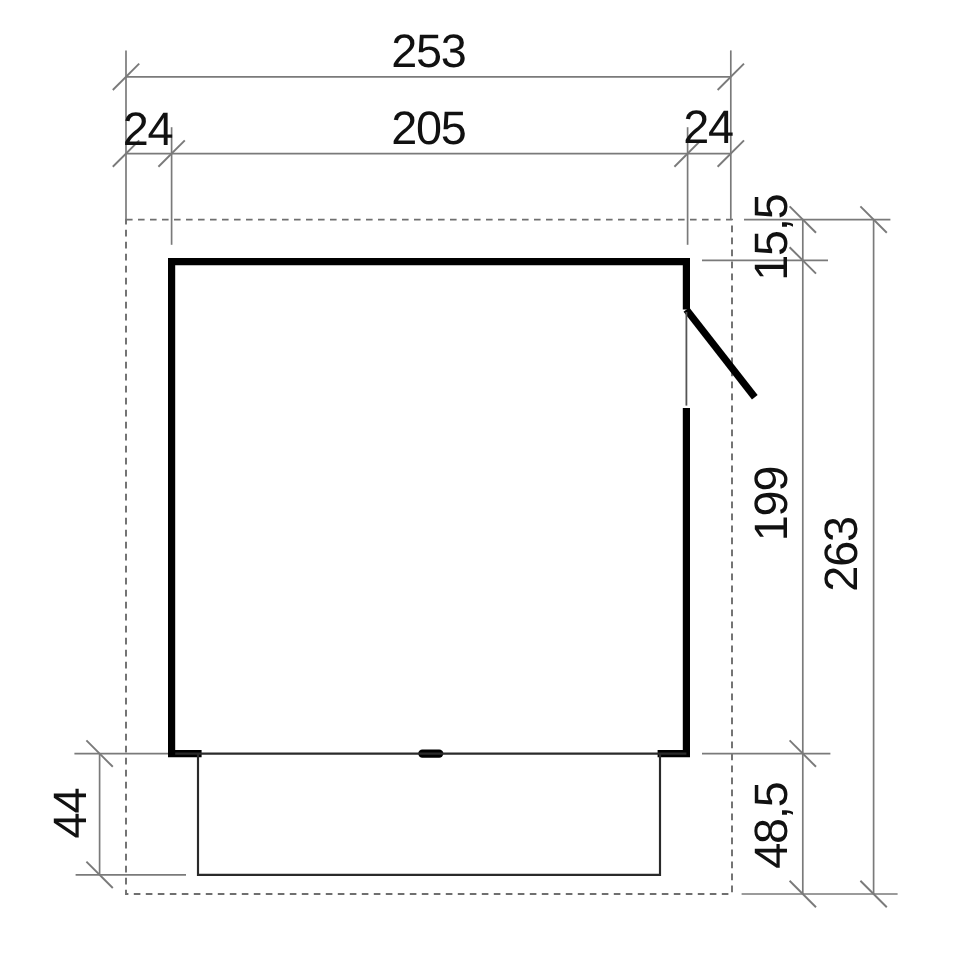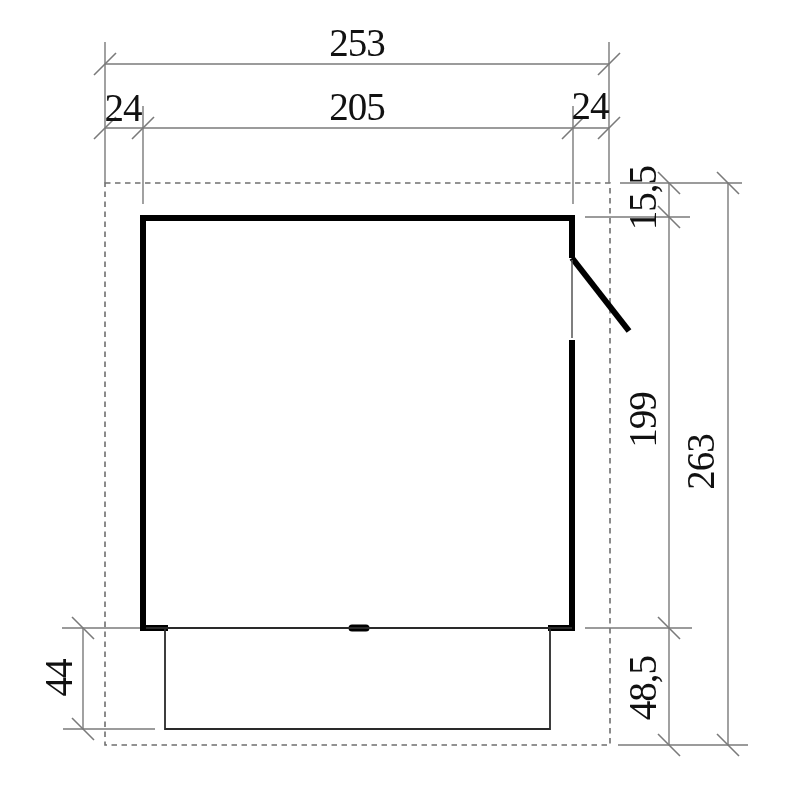--- a/index.html
+++ b/index.html
@@ -1,20 +1,20 @@
 <!DOCTYPE html>
 <html><head>
 <meta charset="utf-8">
 <style>
   html,body{margin:0;padding:0;background:#ffffff;}
   .stage{
     position:relative;
     width:800px;height:800px;
     background:#ffffff;
-    font-family:Liberation Serif, serif;
+    font-family:Liberation Sans, sans-serif;
     overflow:hidden;
   }
   svg{display:block;}
   .wall{fill:none;stroke-width:6;stroke-linejoin:miter;stroke-linecap:butt;}
   .marker{fill:none;stroke-width:7;stroke-linecap:round;}
   .thin{fill:none;stroke-width:1.8;stroke-linecap:butt;}
   .opening{fill:none;stroke-width:1.5;}
   .dashed{fill:none;stroke-width:1.6;stroke-dasharray:5.5 4.5;}
   .dim{fill:none;stroke-width:1.4;}
   .tick{stroke-width:1.6;}

